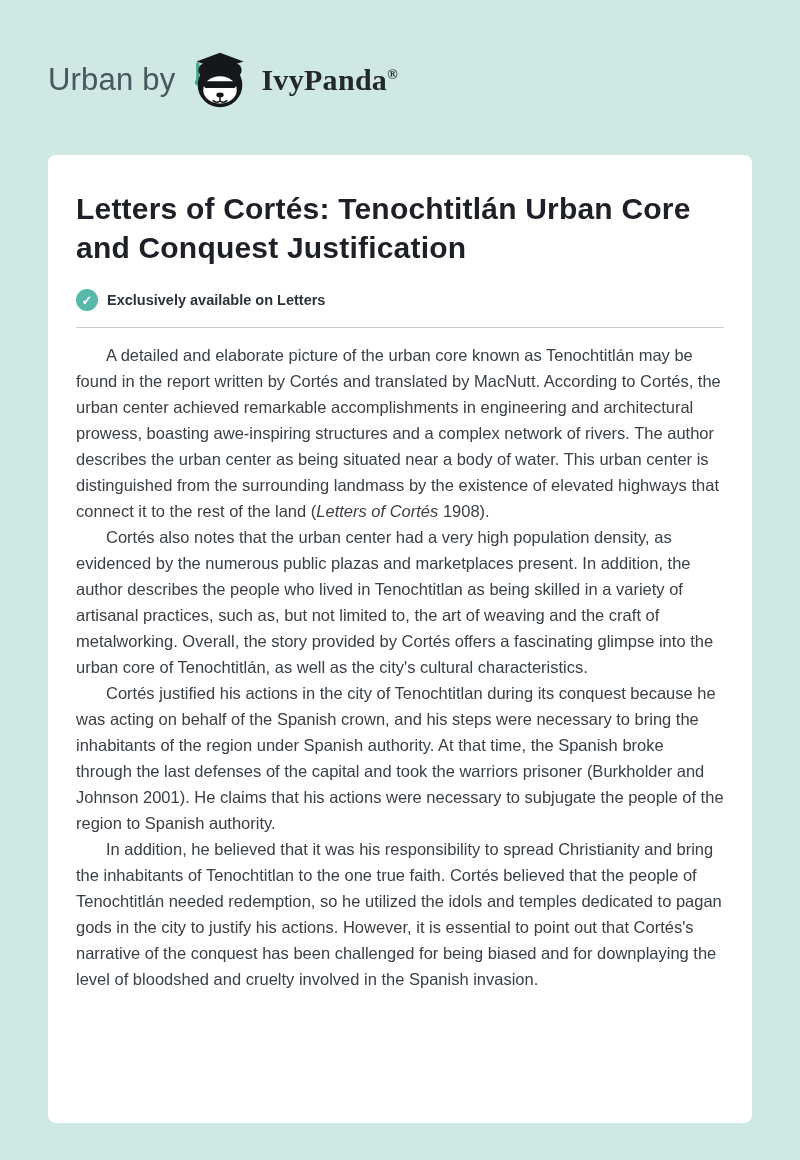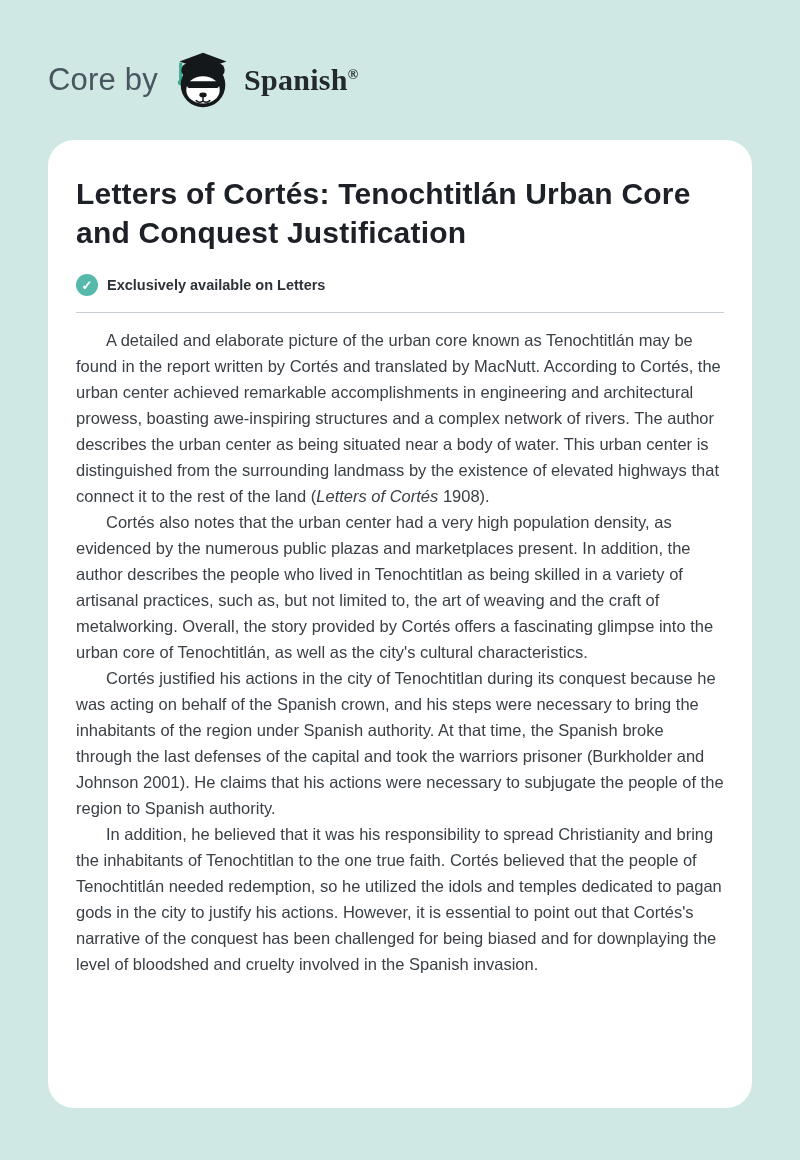--- a/index.html
+++ b/index.html
@@ -44,25 +44,25 @@
     font-size: 14px;
     color: #23282e;
     vertical-align: super;
     font-weight: 700;
   }
 
   
   .card {
     position: absolute;
     left: 48px;
-    top: 140px;
+    top: 155px;
     width: 704px;
     height: 968px;
     background: #ffffff;
-    border-radius: 26px;
+    border-radius: 8px;
     padding: 34px 28px 30px 28px;
   }
   .article-title {
     font-size: 30px;
     line-height: 39px;
     font-weight: 700;
     color: #1d2026;
     letter-spacing: 0.2px;
     margin-bottom: 22px;
   }
@@ -103,21 +103,21 @@
   }
   .essay-body p:first-child { margin-top: 12px; }
   .italic { font-style: italic; margin-top: 12px; }
 </style>
 </head>
 <body>
 
 <div class="page">
 
   <div class="header">
-    <span class="essay-by">Core by</span>
+    <span class="essay-by">Urban by</span>
     <span class="brand-link">
       <svg class="logo" viewBox="0 0 100 100" aria-hidden="true">
 
         <path d="M14 22 L14 52" stroke="#3aa98f" stroke-width="5" fill="none"></path>
         <circle cx="14" cy="54" r="4.5" fill="#3aa98f"></circle>
 
         <circle cx="26" cy="34" r="11" fill="#15181a"></circle>
         <circle cx="74" cy="34" r="11" fill="#15181a"></circle>
 
         <circle cx="50" cy="58" r="36" fill="#15181a"></circle>
@@ -125,21 +125,21 @@
         <ellipse cx="50" cy="66" rx="27" ry="22" fill="#ffffff"></ellipse>
 
         <rect x="24" y="52" width="52" height="11" rx="5" fill="#15181a"></rect>
 
         <ellipse cx="50" cy="74" rx="6" ry="4" fill="#15181a"></ellipse>
         <path d="M50 78 L50 84 M50 84 Q43 88 39 83 M50 84 Q57 88 61 83" stroke="#15181a" stroke-width="2.4" fill="none" stroke-linecap="round"></path>
 
         <polygon points="50,6 88,20 50,33 12,20" fill="#15181a"></polygon>
         <rect x="36" y="24" width="28" height="9" rx="2" fill="#15181a"></rect>
       </svg>
-      <span class="brand-name"><span>Spanish</span><span class="brand-reg">®</span></span>
+      <span class="brand-name"><span>IvyPanda</span><span class="brand-reg">®</span></span>
     </span>
   </div>
 
   <div class="card">
     <h1 class="article-title">Letters of Cortés: Tenochtitlán Urban Core and Conquest Justification</h1>
 
     <div class="availability-row">
       <span class="check-circle">✓</span>
       <span class="availability-text">Exclusively available on Letters</span>
     </div>

